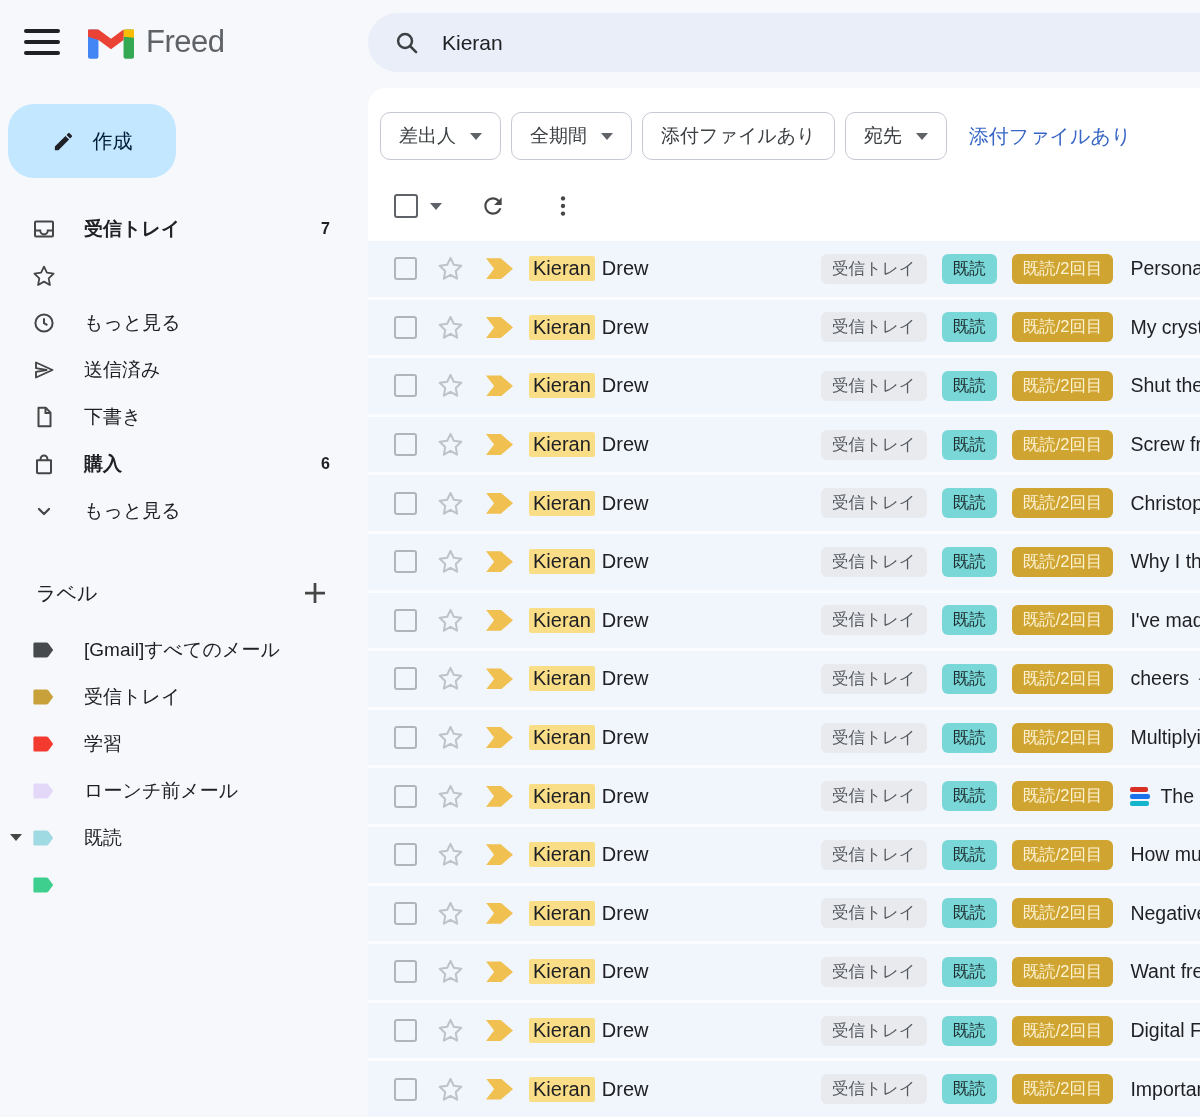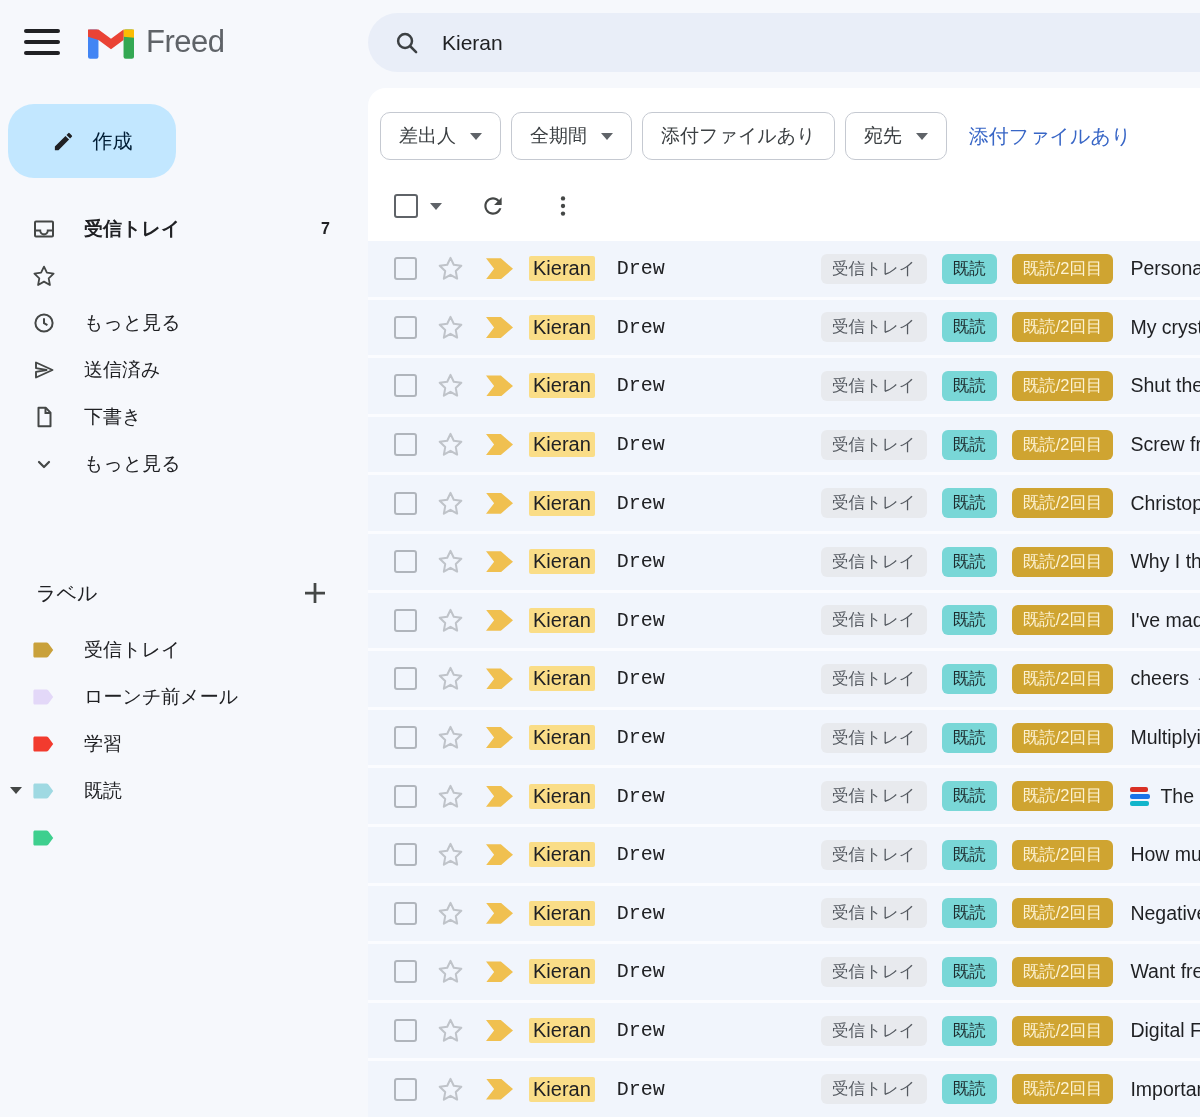--- a/index.html
+++ b/index.html
@@ -57,21 +57,21 @@
 
   .mail-list{position:absolute;left:0;top:153px;right:0;bottom:0;overflow:hidden;}
   .mail-row{height:58.6px;box-sizing:border-box;background:#f1f5fc;border-bottom:3px solid #fbfcff;
             display:flex;align-items:center;padding-left:26px;cursor:pointer;}
   .row-cb{width:19px;height:19px;border:2px solid #b0b5bc;border-radius:3px;flex:none;cursor:pointer;}
   .row-star{margin-left:20px;flex:none;color:#bfc3c9;cursor:pointer;}
   .imp-marker{margin-left:22px;flex:none;width:27px;height:21px;cursor:pointer;
               clip-path:polygon(0 0,55% 0,100% 50%,55% 100%,0 100%,30% 50%);}
   .sender{margin-left:16px;width:292px;flex:none;font-size:20px;display:flex;align-items:center;overflow:hidden;}
   .hl{padding:1px 4px;border-radius:2px;}
-  .sender-rest{margin-left:22px;font-family:Liberation Mono, monospace;}
+  .sender-rest{margin-left:7px;}
   .row-chips{display:flex;gap:15px;flex:none;margin-right:17px;}
   .rchip{height:30px;border-radius:6px;display:flex;align-items:center;padding:0 11px;font-size:16.5px;white-space:nowrap;}
   .subj-wrap{flex:1;display:flex;align-items:center;overflow:hidden;white-space:nowrap;}
   .subject{font-size:19.5px;color:#1f2023;}
   .snippet{font-size:19.5px;color:#5f6368;margin-left:9px;}
   .books-emoji{display:inline-flex;flex-direction:column;gap:2px;margin-right:10px;flex:none;}
   .books-emoji i{display:block;height:5px;border-radius:2px;}
   .books-emoji i:nth-child(1){width:18px;background:#d93025;}
   .books-emoji i:nth-child(2){width:20px;background:#1a73e8;}
   .books-emoji i:nth-child(3){width:19px;background:#12b5cb;}
@@ -187,56 +187,70 @@
     <span class="nav-label">送信済み</span>
 
   </div>
       <div class="nav-item">
     <svg class="nav-icon">
           <use href="#i-draft"></use>
         </svg>
     <span class="nav-label">下書き</span>
 
   </div>
+      <div class="nav-item bold">
+    <svg class="nav-icon">
+          <use href="#i-bag"></use>
+        </svg>
+    <span class="nav-label">購入</span>
+    <span class="nav-count">6</span>
+  </div>
       <div class="nav-item">
     <svg class="nav-icon">
           <use href="#i-chevron"></use>
         </svg>
     <span class="nav-label">もっと見る</span>
 
   </div>
     </div>
 
   <div class="labels-header">ラベル</div>
   <button class="plus-btn" aria-label="create label">
     <svg width="30" height="30">
         <use href="#i-plus"></use>
       </svg>
   </button>
   <div class="labels" id="labels">
       <div class="label-item">
 
+    <svg class="tag-icon" viewBox="0 0 24 20" style="fill: rgb(71, 74, 77);">
+          <use href="#i-tag"></use>
+        </svg>
+    <span class="label-text">[Gmail]すべてのメール</span>
+  </div>
+      <div class="label-item">
+
     <svg class="tag-icon" viewBox="0 0 24 20" style="fill: rgb(201, 161, 59);">
           <use href="#i-tag"></use>
         </svg>
     <span class="label-text">受信トレイ</span>
   </div>
       <div class="label-item">
 
+    <svg class="tag-icon" viewBox="0 0 24 20" style="fill: rgb(242, 59, 46);">
+          <use href="#i-tag"></use>
+        </svg>
+    <span class="label-text">学習</span>
+  </div>
+      <div class="label-item">
+
     <svg class="tag-icon" viewBox="0 0 24 20" style="fill: rgb(227, 216, 248);">
           <use href="#i-tag"></use>
         </svg>
     <span class="label-text">ローンチ前メール</span>
-  </div>
-      <div class="label-item">
-
-    <svg class="tag-icon" viewBox="0 0 24 20" style="fill: rgb(242, 59, 46);">
-          <use href="#i-tag"></use>
-        </svg>
-    <span class="label-text">学習</span>
   </div>
       <div class="label-item">
     <span class="expander"></span>
     <svg class="tag-icon" viewBox="0 0 24 20" style="fill: rgb(159, 217, 226);">
           <use href="#i-tag"></use>
         </svg>
     <span class="label-text">既読</span>
   </div>
       <div class="label-item">
 

